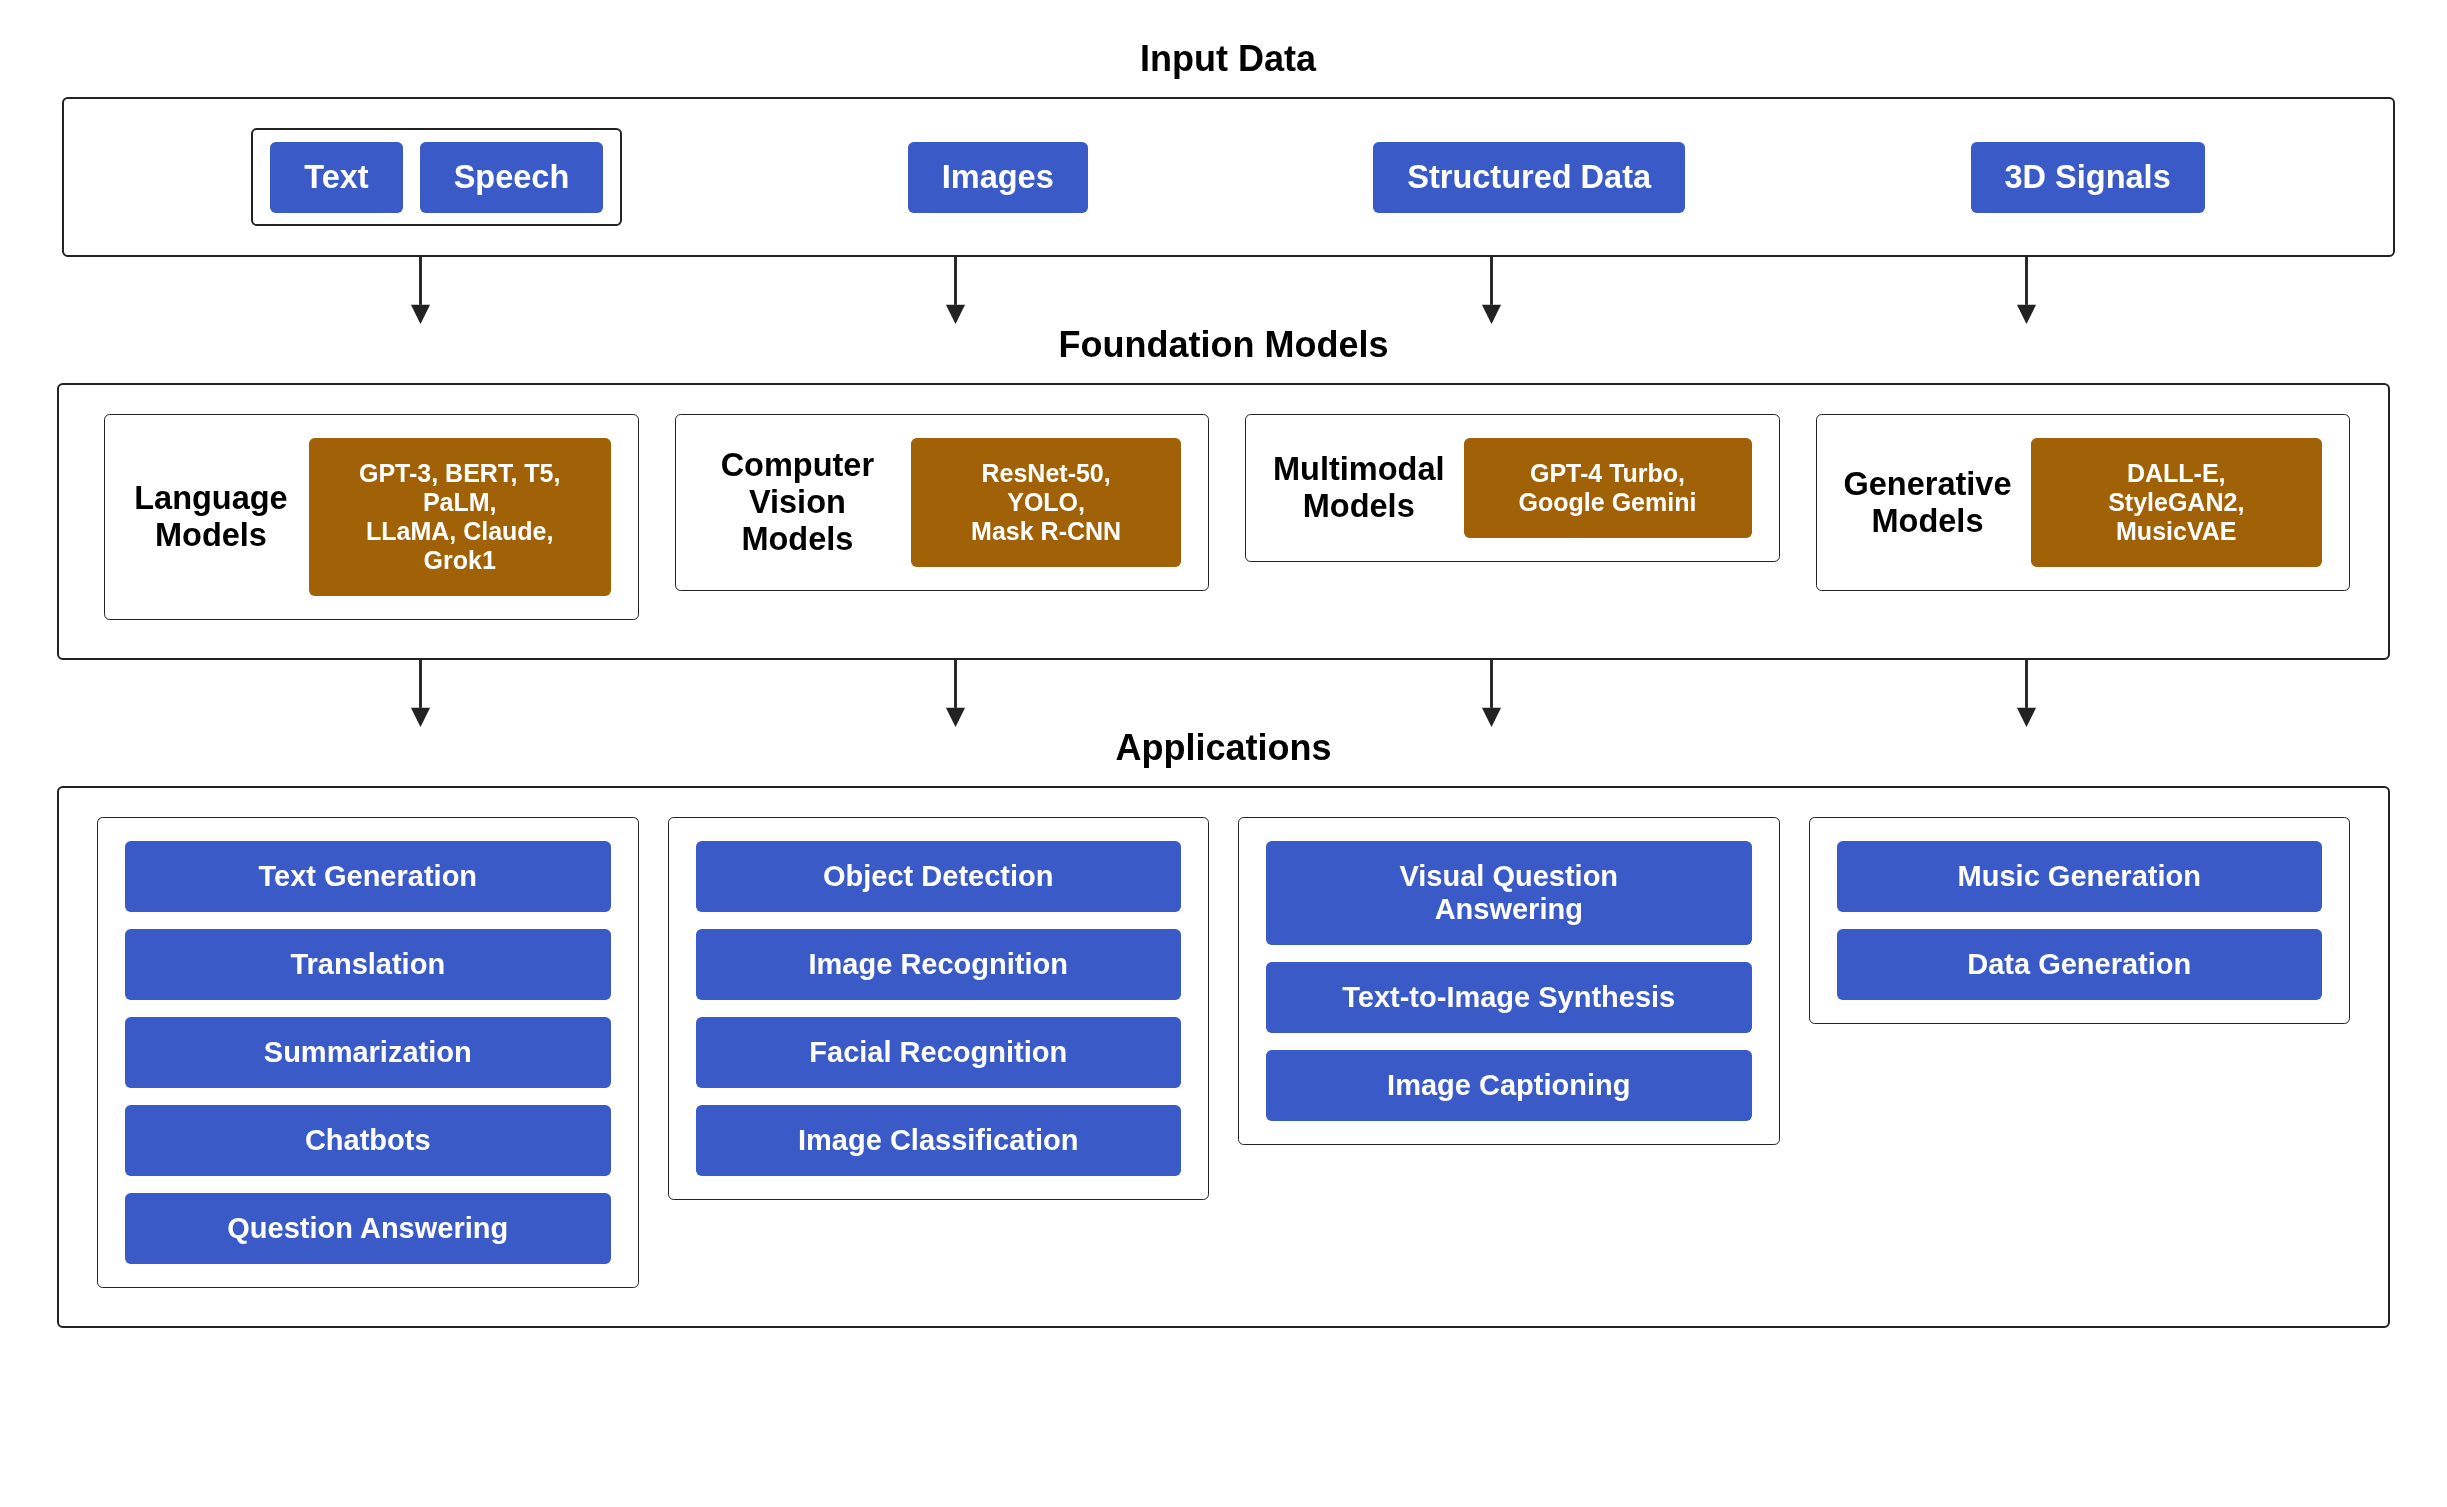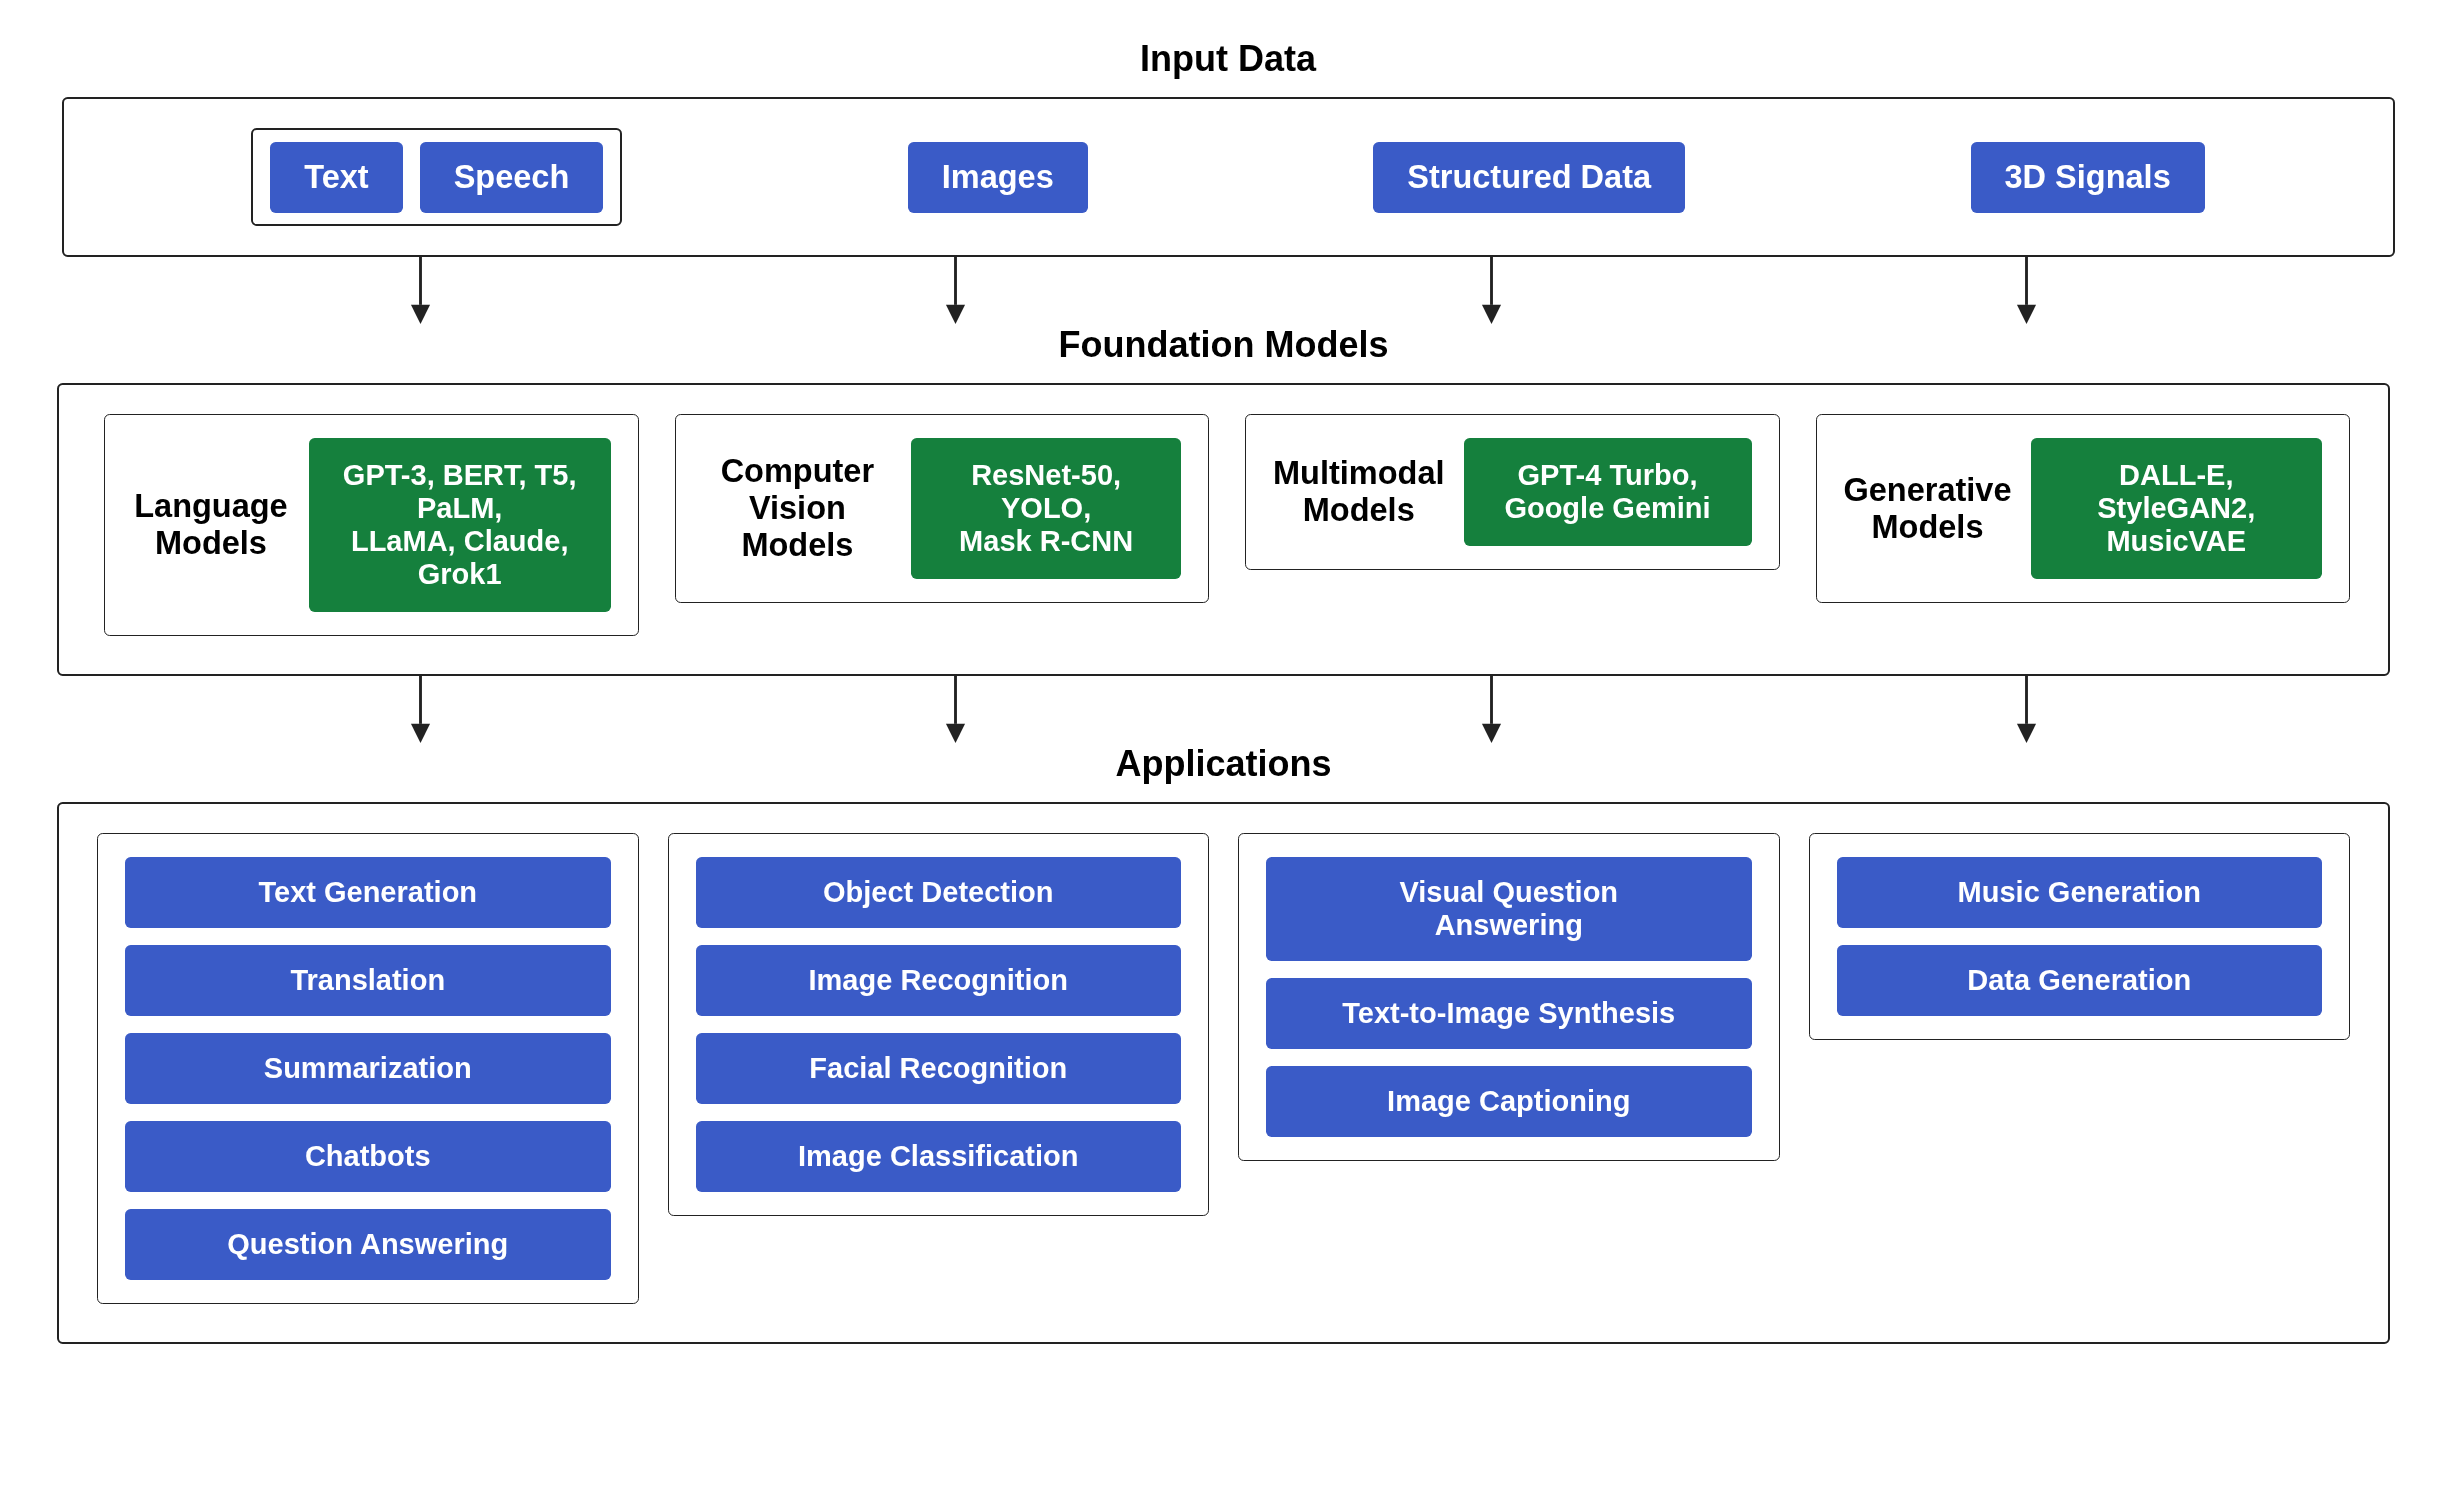--- a/index.html
+++ b/index.html
@@ -102,23 +102,23 @@
       margin-left: 7px;
     }
 
     .model-group-title {
       font-size: 32.5px;
       font-weight: bold;
       text-align: center;
     }
 
     .blue-chip-large {
-      background: #15803d;
+      background: #a16207;
       color: #fff;
-      font-size: 29px;
+      font-size: 25px;
       font-weight: bold;
       border-radius: 5.7px;
       padding: 21px 31px;
       text-align: center;
       display: inline-block;
       width: 100%;
     }
 
     
     .applications-section {

